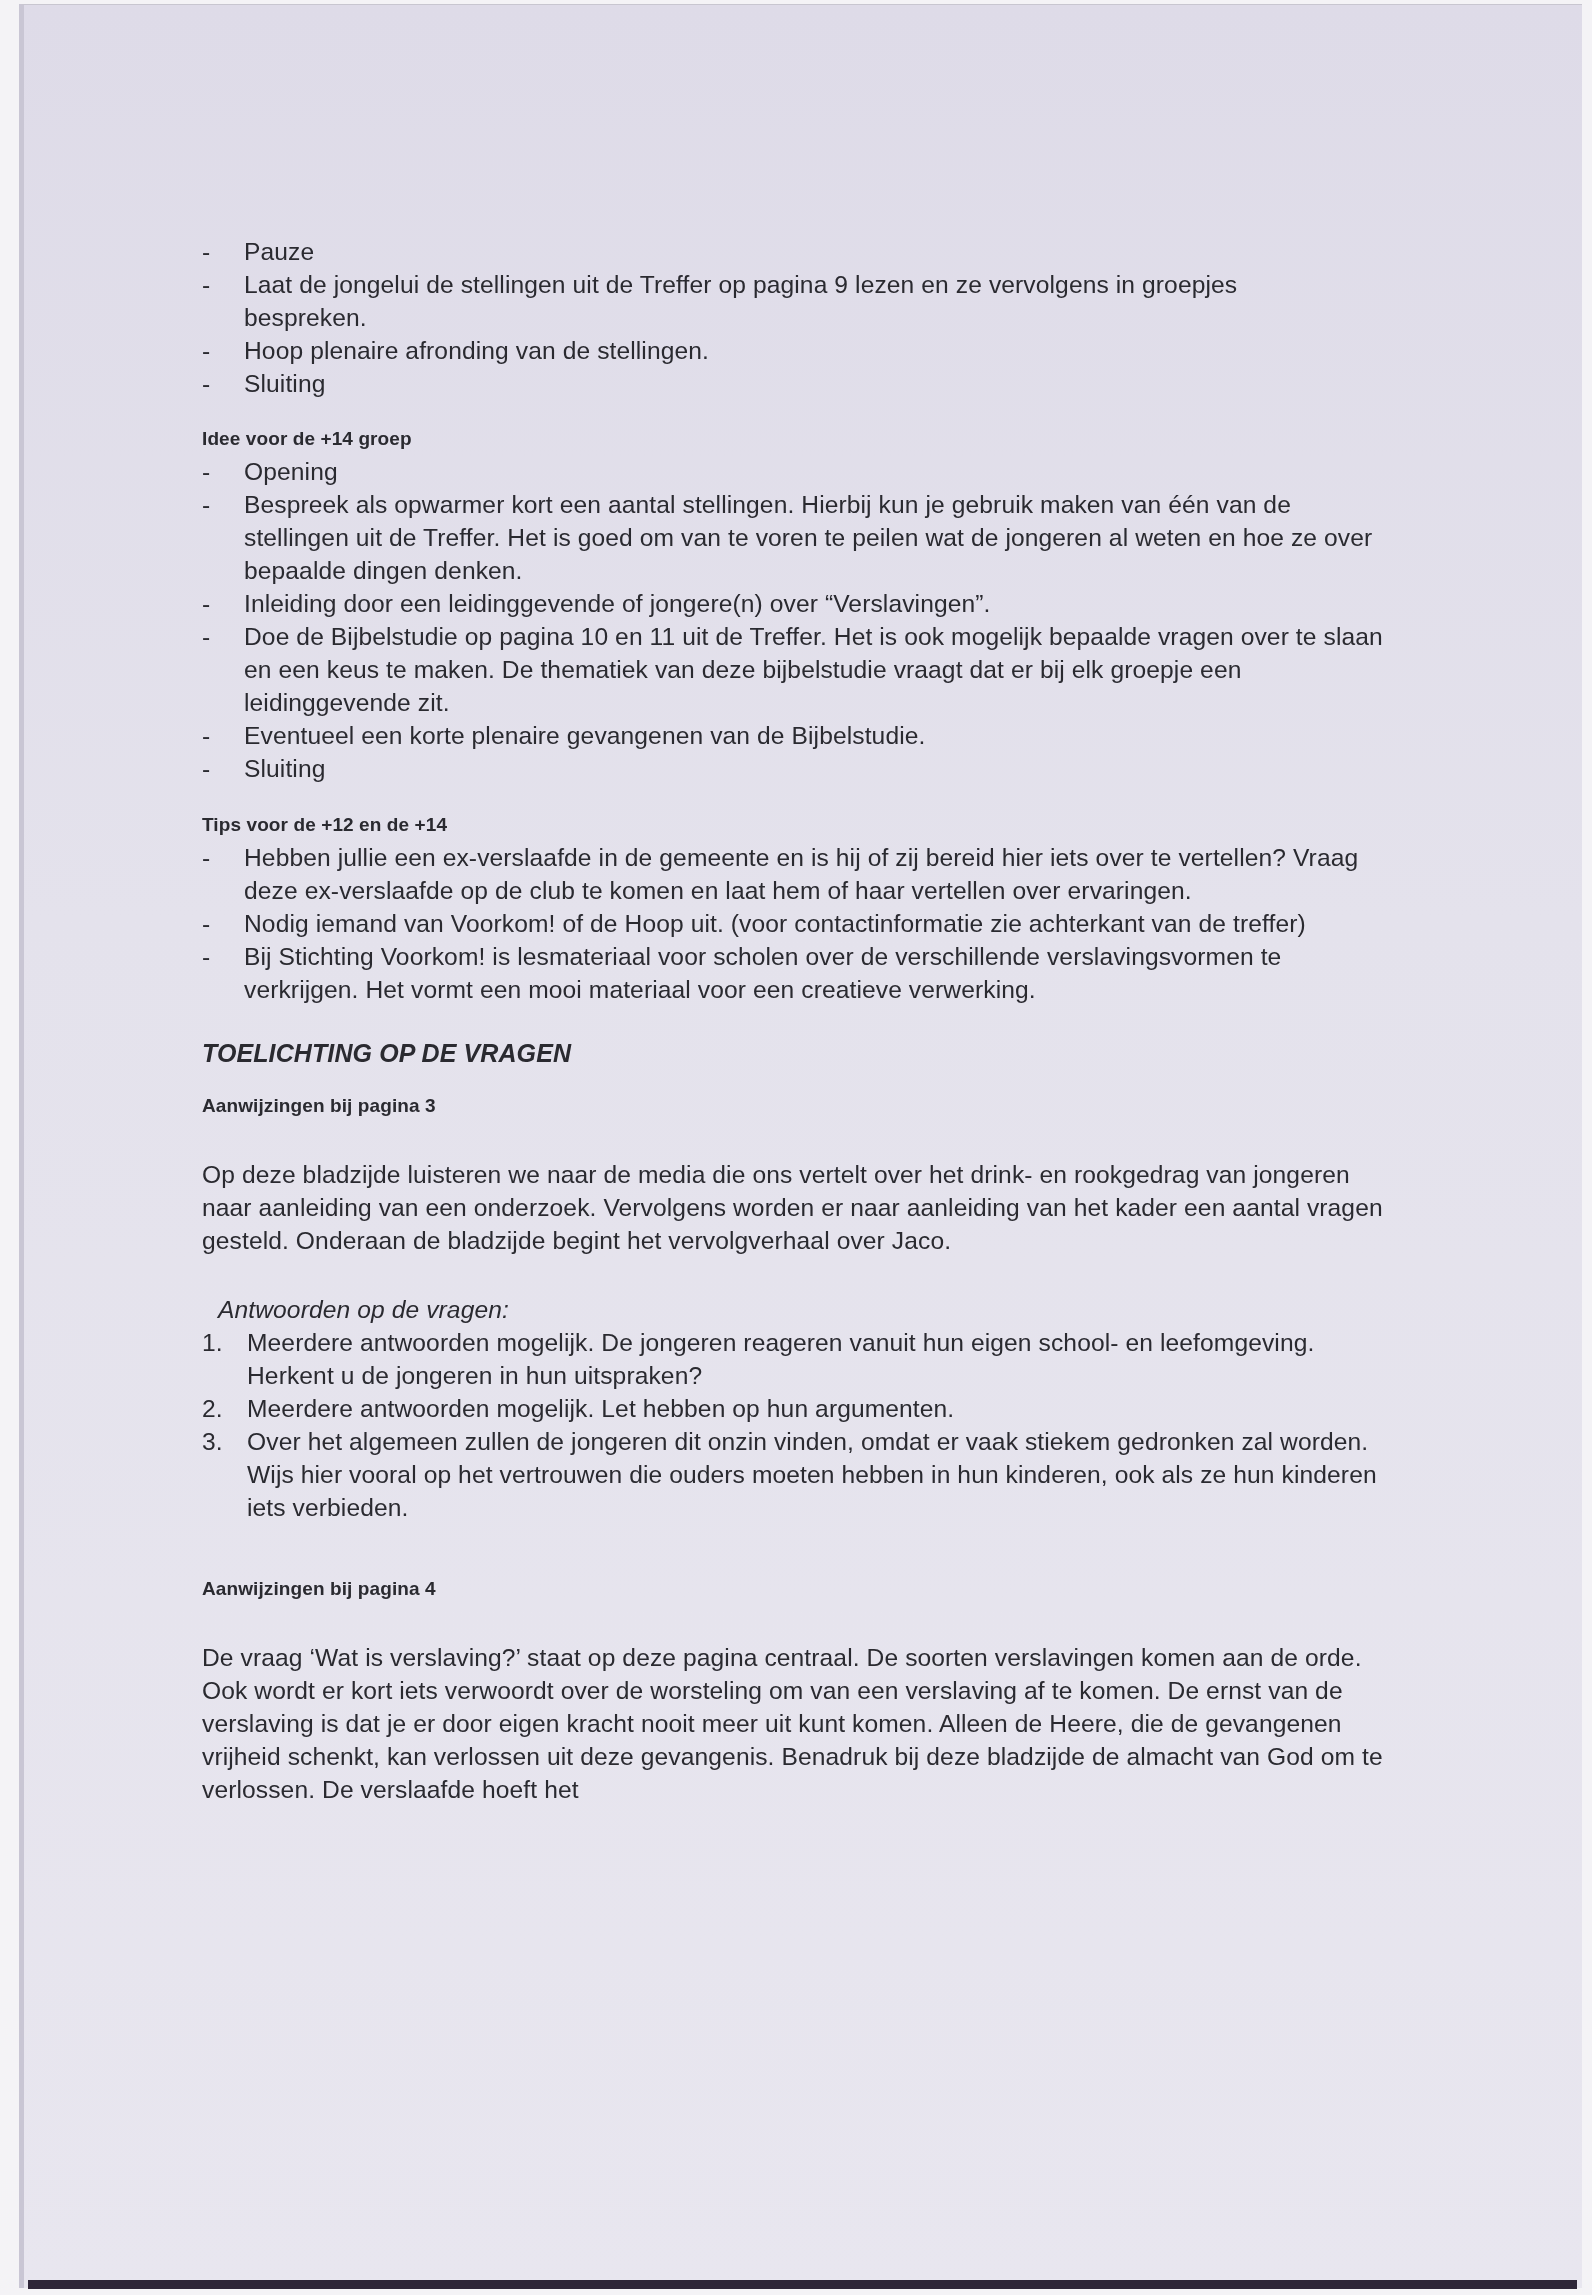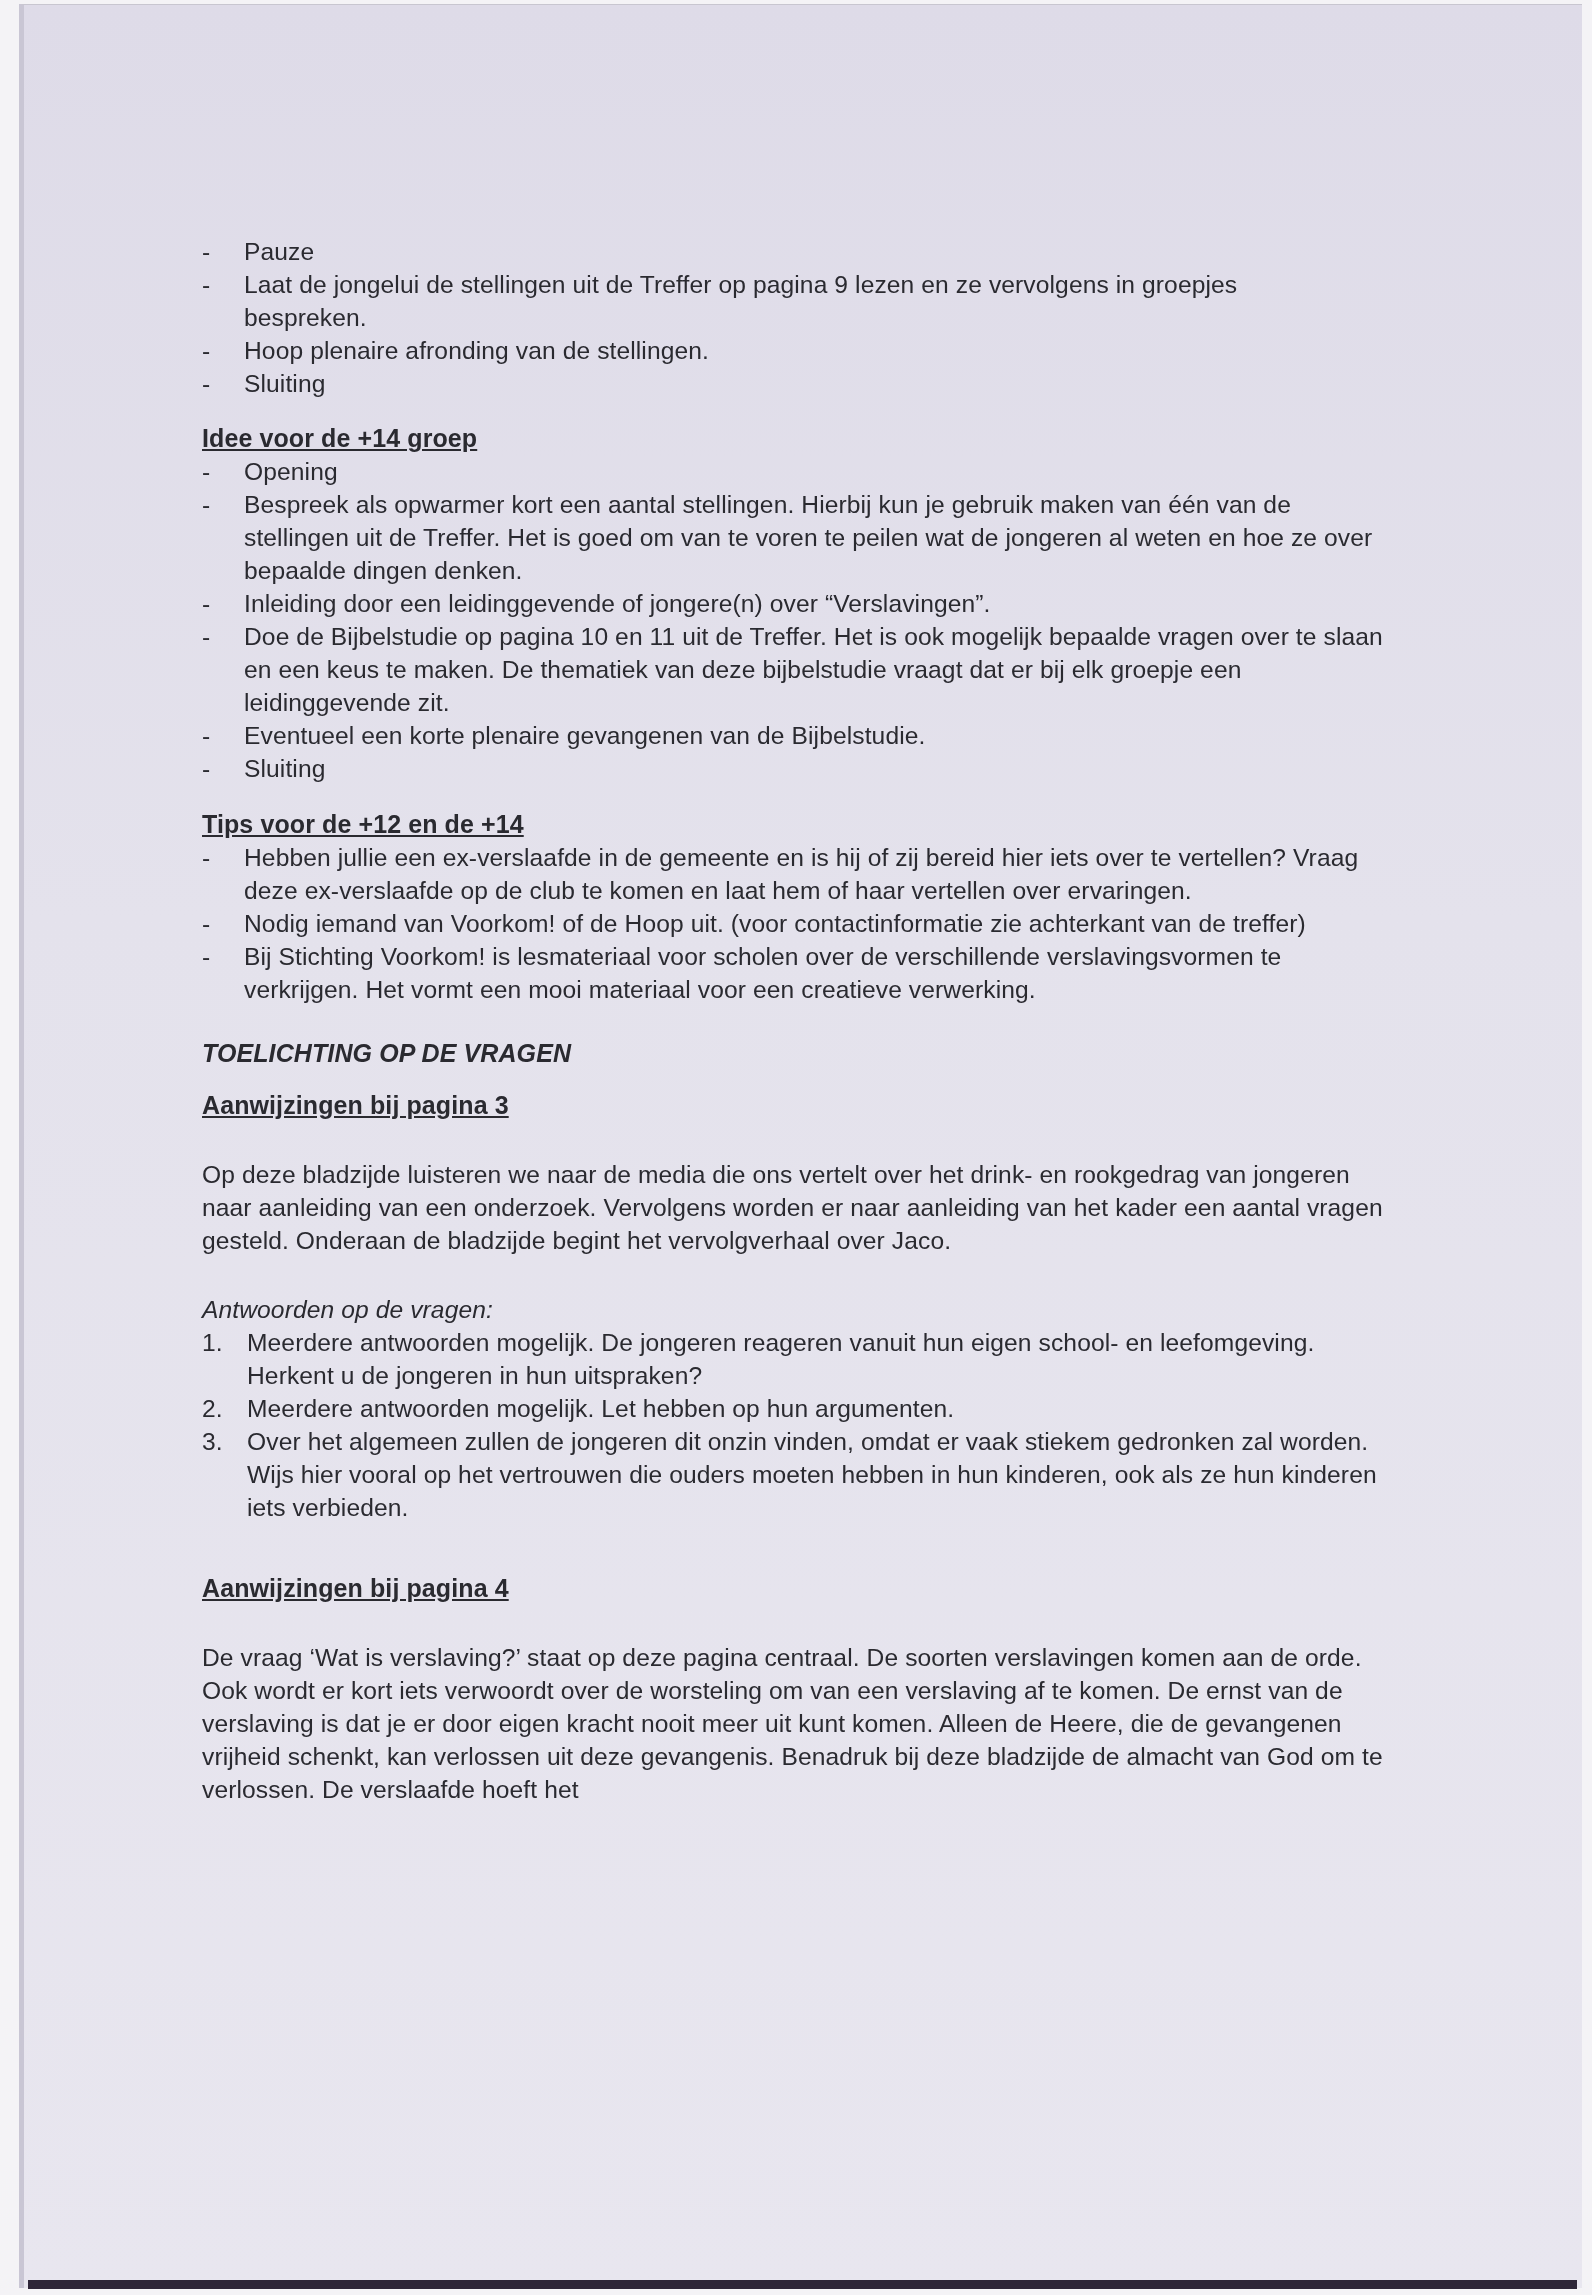--- a/index.html
+++ b/index.html
@@ -22,26 +22,26 @@
   .content {
     position: absolute; left: 202px; top: 235px; width: 1191px;
     color: #2a2a30; font-size: 24.6px; line-height: 33px;
     letter-spacing: 0.1px;
   }
   .row { display: flex; }
   .dash { width: 42px; flex: none; }
   .num { width: 45px; flex: none; }
   .txt { flex: 1; }
   .indent { padding-left: 42px; }
-  h3 { margin: 0; font-size: 25px; font-weight: bold; line-height: 33px; text-decoration: underline; }
+  h3 { margin: 0; font-size: 19px; font-weight: bold; line-height: 33px; }
   .gap-s { height: 22.4px; }
   .gap-m { height: 31px; }
   .gap-l { height: 36px; }
   .italic-h { font-style: italic; font-weight: bold; font-size: 25px; }
-  .italic { font-style: italic; }
+  .italic { font-style: italic; margin-left: 16px; }
   p { margin: 0; }
 </style>
 </head>
 <body>
 
 <div class="page"></div>
 <div class="bottom-strip"></div>
 
 <div class="content">
 

